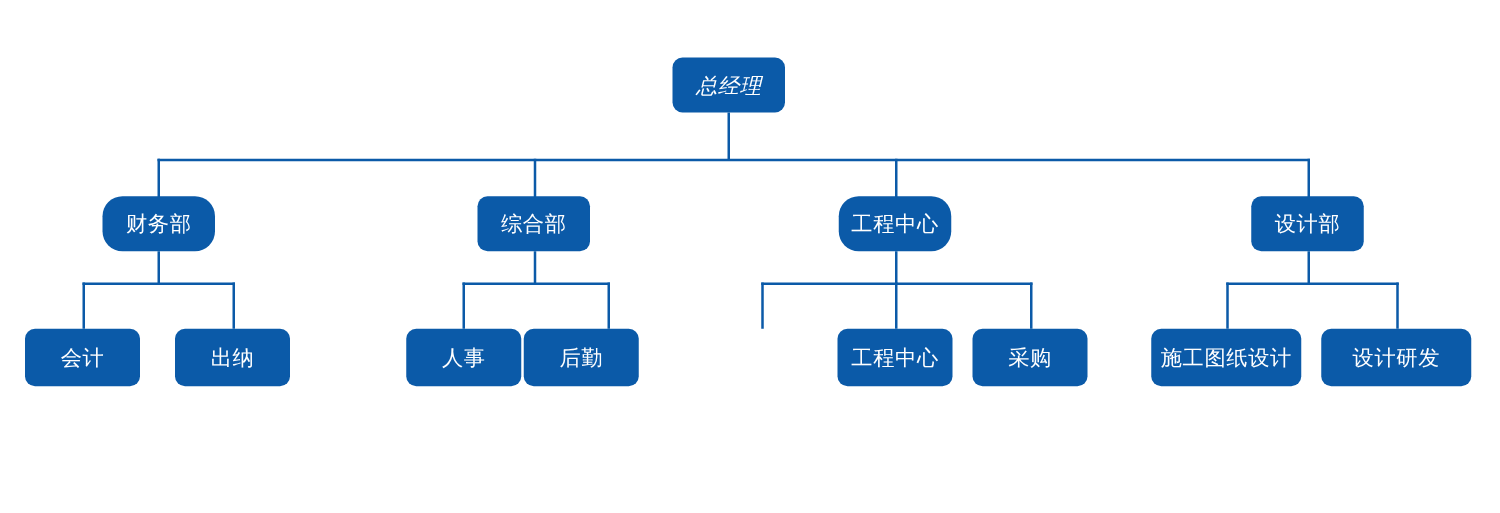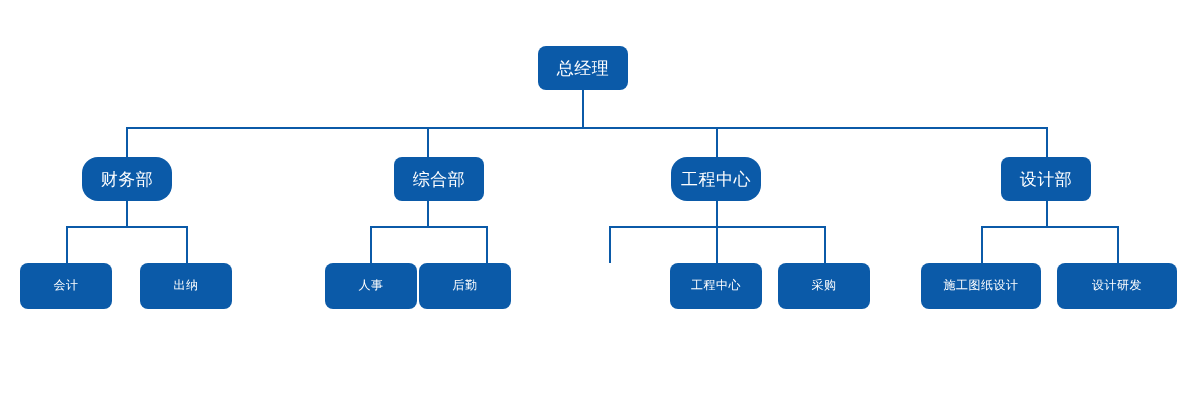--- a/index.html
+++ b/index.html
@@ -37,59 +37,58 @@
     font-size: 17px;
   }
   .node-l2 {
     width: 90px;
     height: 44px;
     font-size: 17px;
   }
   .node-l3 {
     width: 92px;
     height: 46px;
-    font-size: 12px;
-    font-family: Liberation Mono, monospace;
+    font-size: 17px;
   }
   .node-l3.wide {
     width: 120px;
   }
   .conn {
     position: absolute;
     background: #0B5AA8;
   }
   .conn-v {
     width: 2px;
   }
   .conn-h {
     height: 2px;
   }
 </style>
 </head>
 <body>
 
 <div id="org-chart-canvas">
 
-  <div class="node node-l1" style="left:538px; top:46px;">
+  <div class="node node-l1" style="left:538px; top:46px;font-style:italic;">
     <span>总经理</span>
   </div>
 
   <div class="conn conn-v" style="left:582px; top:90px; height:38px;"></div>
 
   <div class="conn conn-h" style="left:126px; top:127px; width:922px;"></div>
 
   <div class="conn conn-v" style="left:126px; top:127px; height:31px;"></div>
   <div class="conn conn-v" style="left:427px; top:127px; height:31px;"></div>
   <div class="conn conn-v" style="left:716px; top:127px; height:31px;"></div>
   <div class="conn conn-v" style="left:1046px; top:127px; height:31px;"></div>
 
   <div class="node node-l2" style="left:82px; top:157px;border-radius:16px;">
     <span>财务部</span>
   </div>
-  <div class="node node-l2" style="left:394px; top:157px;">
+  <div class="node node-l2" style="left:382px; top:157px;">
     <span>综合部</span>
   </div>
   <div class="node node-l2" style="left:671px; top:157px;border-radius:16px;">
     <span>工程中心</span>
   </div>
   <div class="node node-l2" style="left:1001px; top:157px;">
     <span>设计部</span>
   </div>
 
   <div class="conn conn-v" style="left:126px; top:201px; height:26px;"></div>

